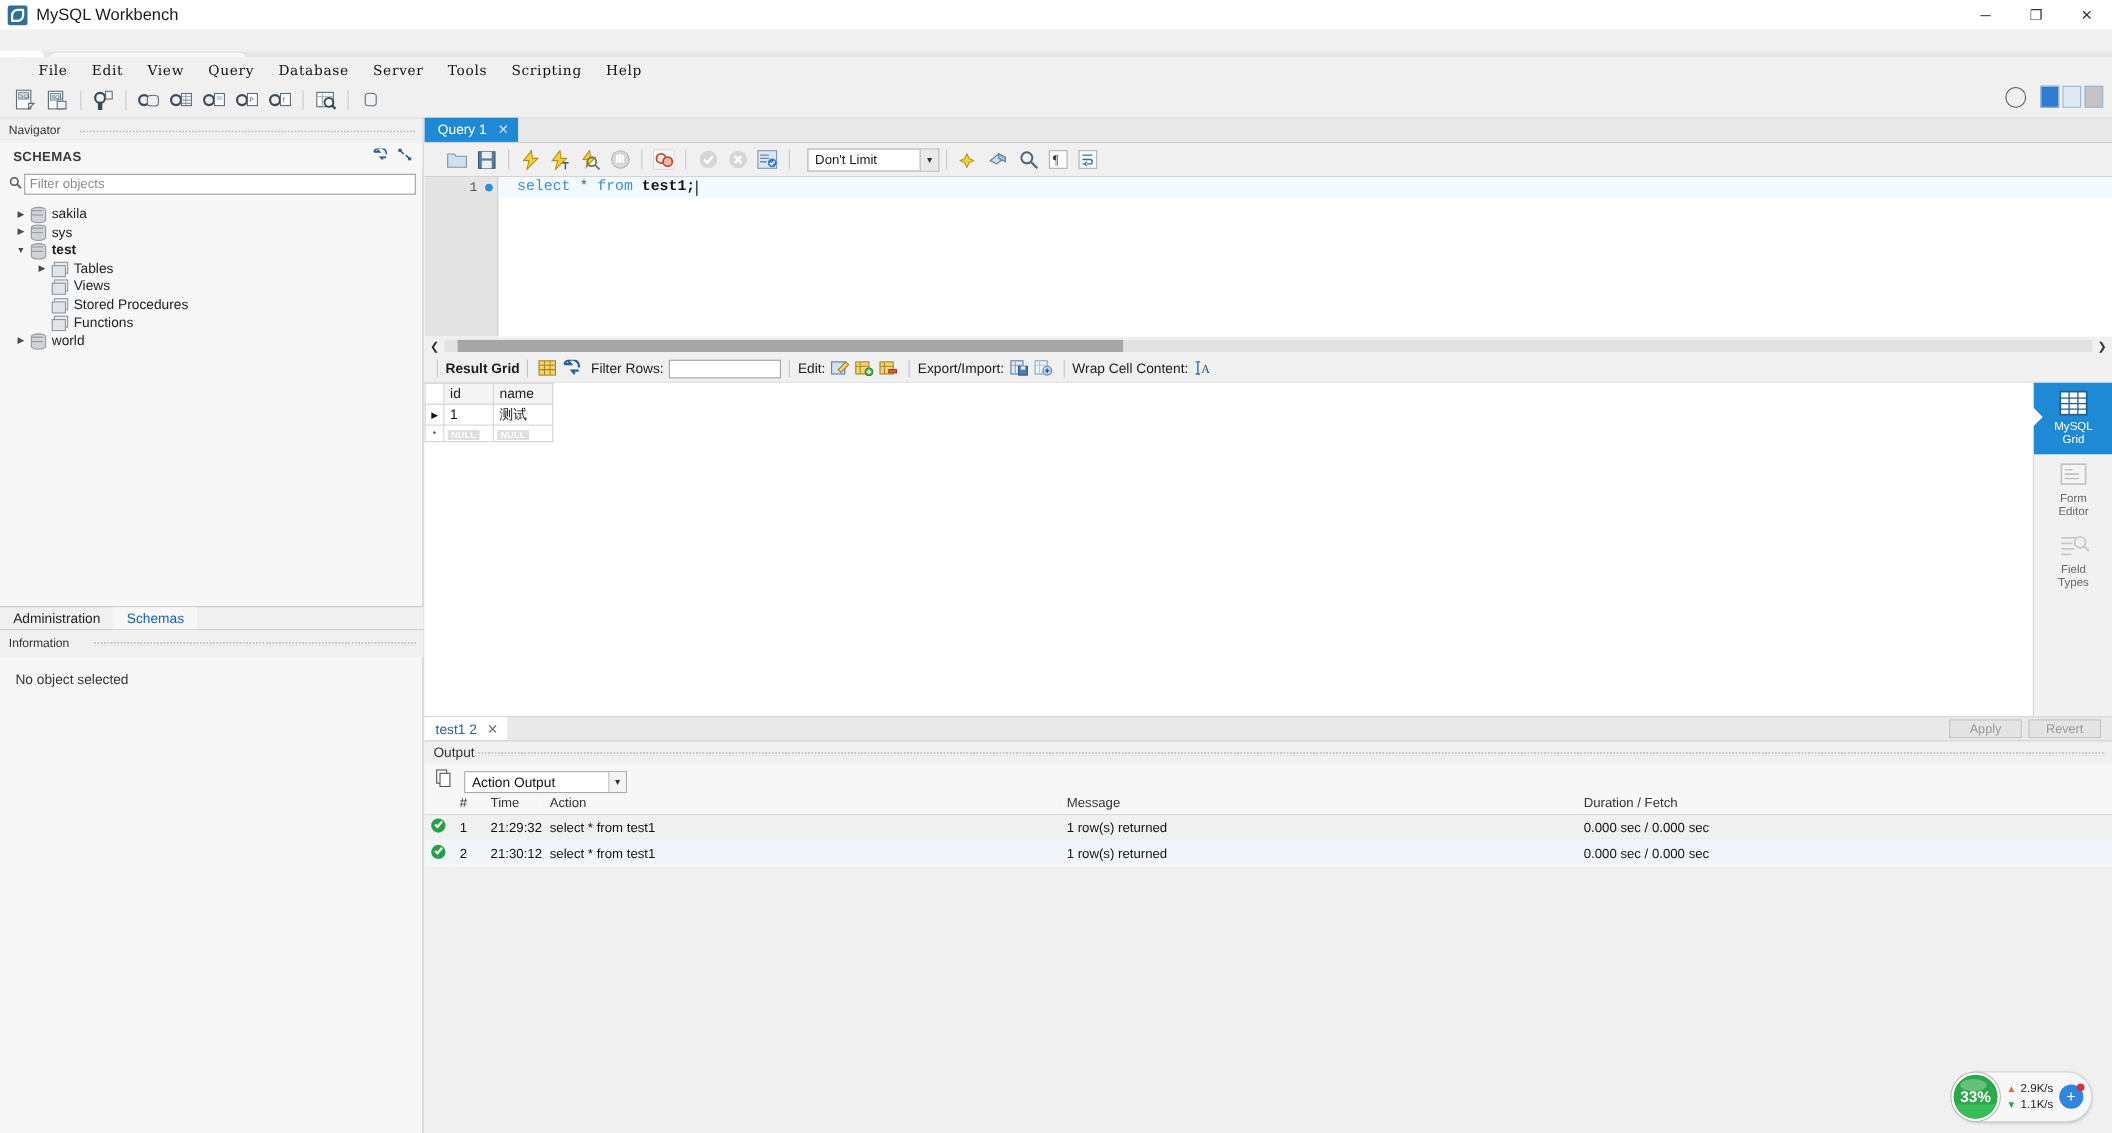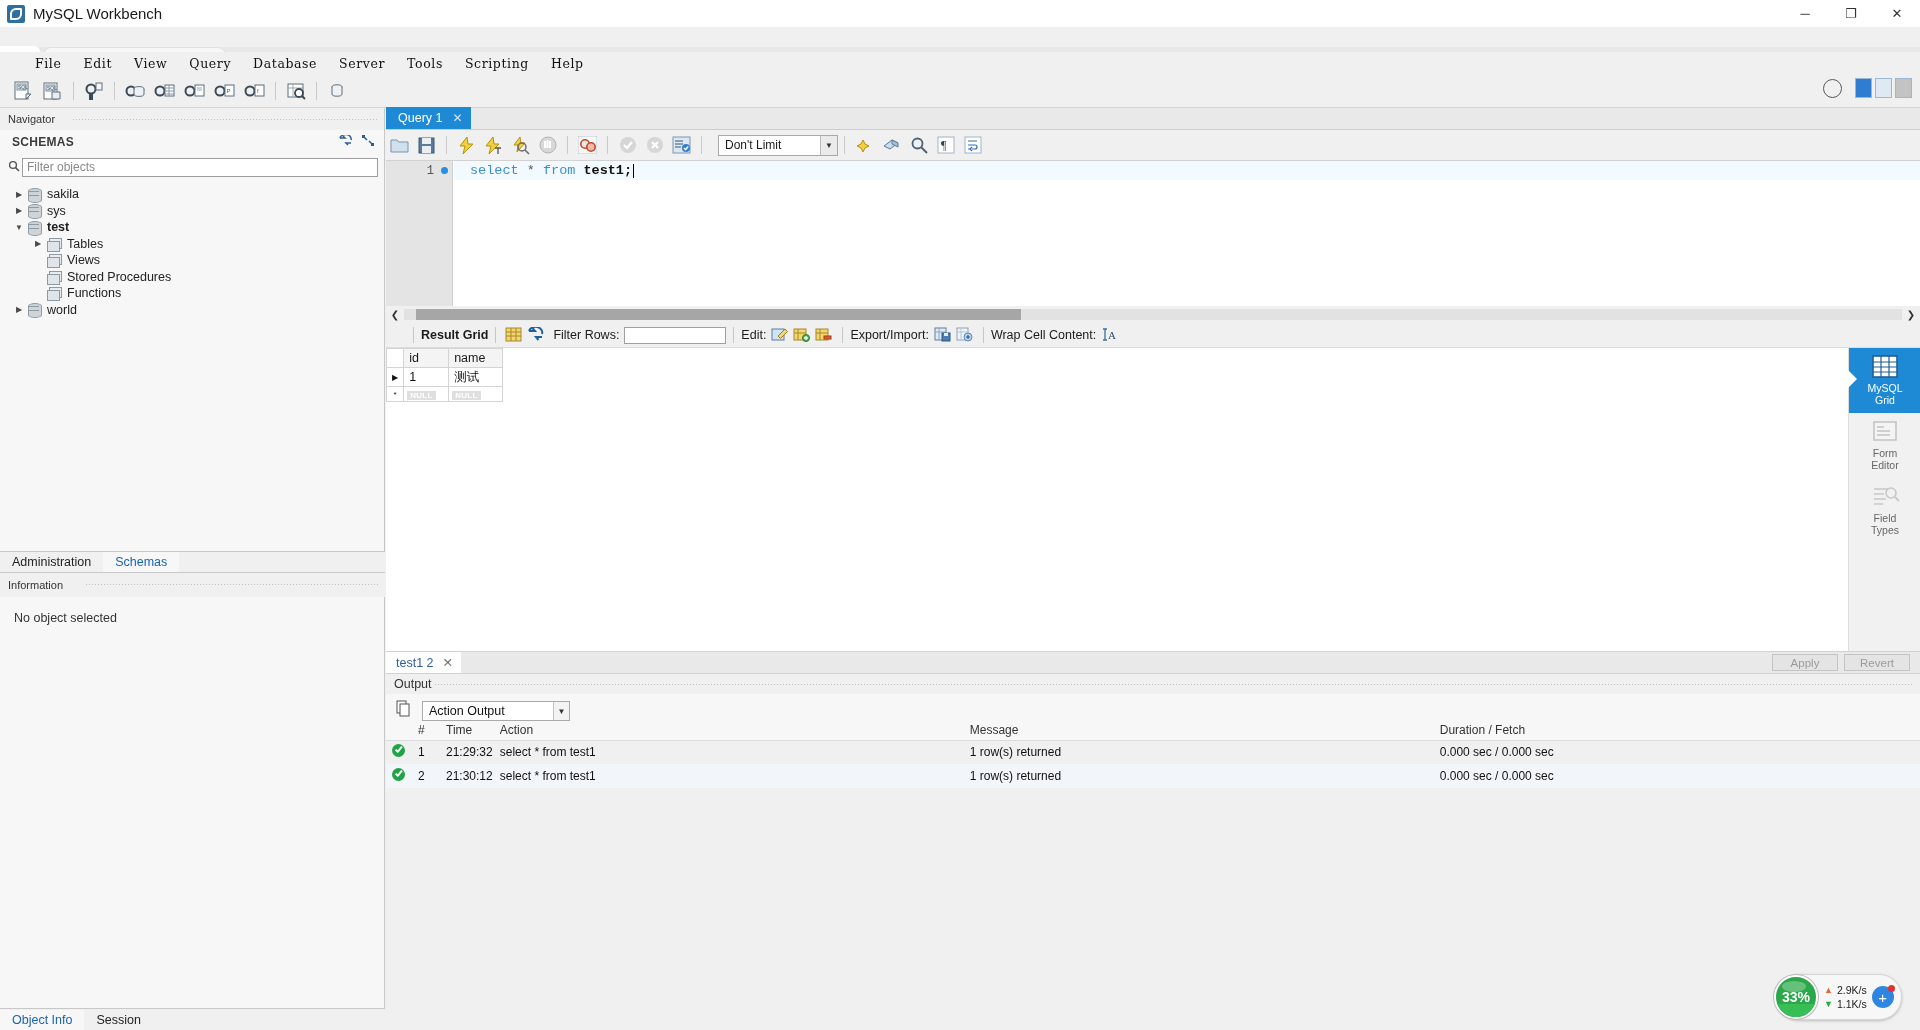--- a/index.html
+++ b/index.html
@@ -133,21 +133,21 @@
     height:22px; background:#e9e9e9; display:flex; align-items:flex-end;
     border-bottom:1px solid #cdcdcd;
   }
   .qtab{
     height:22px; background:#1e8ad6; color:#fff; font-size:12.5px;
     display:flex; align-items:center; padding:0 8px 0 12px; gap:10px;
   }
   .qtab .x{ color:#cfe6fa; font-size:12px; }
   .qtoolbar{
     height:31px; background:#f0f0f0; display:flex; align-items:center;
-    padding-left:0; border-bottom:1px solid #d2d2d2;
+    padding-left:16px; border-bottom:1px solid #d2d2d2;
   }
   .qt{ width:25px; height:25px; display:flex; align-items:center; justify-content:center; margin:0 1px;}
   .qsep{ width:1px; height:18px; background:#c9c9c9; margin:0 6px;}
   .limit-sel{
     width:120px; height:21px; border:1px solid #a9a9a9; background:#fff;
     font-size:12px; color:#1a1a1a; display:flex; align-items:center;
     padding-left:6px; margin-left:10px; position:relative;
   }
   .limit-sel .arr{
     position:absolute; right:0; top:0; width:17px; height:19px;
@@ -175,21 +175,21 @@
     position:absolute; left:0; bottom:0; width:100%; height:17px;
     background:#f0f0f0; display:flex; align-items:center;
   }
   .hsarrow{ width:18px; text-align:center; font-size:10px; color:#333;}
   .hstrack{ flex:1; height:11px; background:#e2e2e2; position:relative; }
   .hsthumb{ position:absolute; left:12px; top:0; width:605px; height:11px; background:#a6a6a6;}
 
   
   .rgtoolbar{
     height:25px; background:#f0f0f0; display:flex; align-items:center;
-    padding-left:20px; font-size:12.5px; color:#1b1b1b; border-bottom:1px solid #dcdcdc;
+    padding-left:4px; font-size:12.5px; color:#1b1b1b; border-bottom:1px solid #dcdcdc;
   }
   .rgsep{ width:1px; height:16px; background:#c6c6c6; margin:0 7px;}
   .rglbl{ font-weight:bold; color:#1b1b1b; }
   .filter-in{ width:102px; height:17px; background:#fff; border:1px solid #a0a0a0; margin-left:5px;}
   .rg-ico{ width:18px; height:17px; margin:0 2px; }
 
   
   .resultsarea{ position:relative; background:#fff; height:303px; }
   .rtable{ border-collapse:collapse; font-size:12.5px; }
   .rtable th, .rtable td{
@@ -501,26 +501,20 @@
         <div class="t">Administration</div>
         <div class="t sel">Schemas</div>
       </div>
       <div class="sec-head" style="height:24px">
         <span>Information</span>
         <span class="dots" style="left:85px"></span>
       </div>
       <div class="info-empty">No object selected</div>
     </div>
 
-    <div style="position:absolute; left:0; bottom:0; width:385px;">
-      <div class="tabrow" style="border-bottom:none">
-        <div class="t sel">Object Info</div>
-        <div class="t">Session</div>
-      </div>
-    </div>
   </div>
 
   <div class="editor-area">
 
     <div class="qtabstrip">
       <div class="qtab">
         <span>Query 1</span>
         <span class="x">✕</span>
       </div>
     </div>

